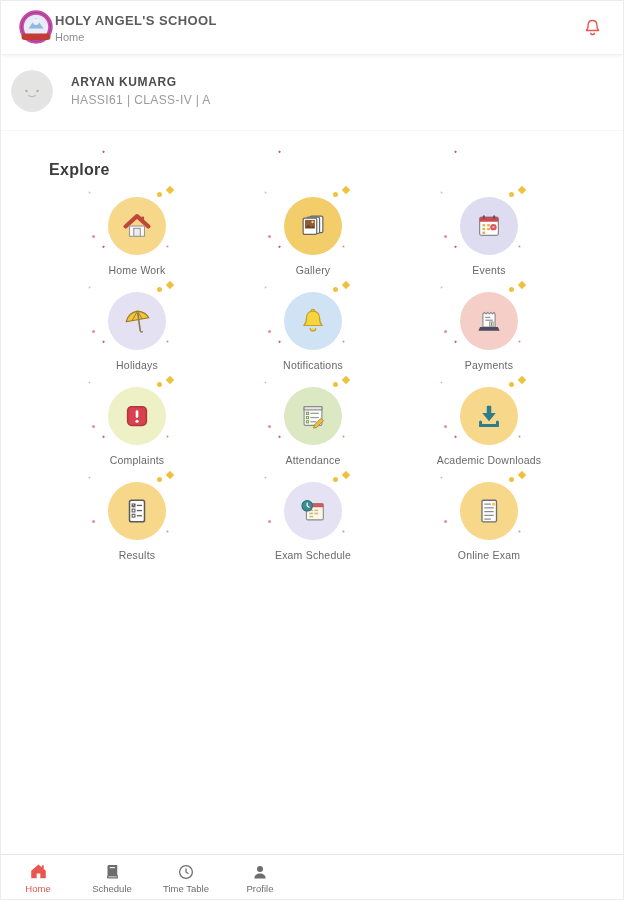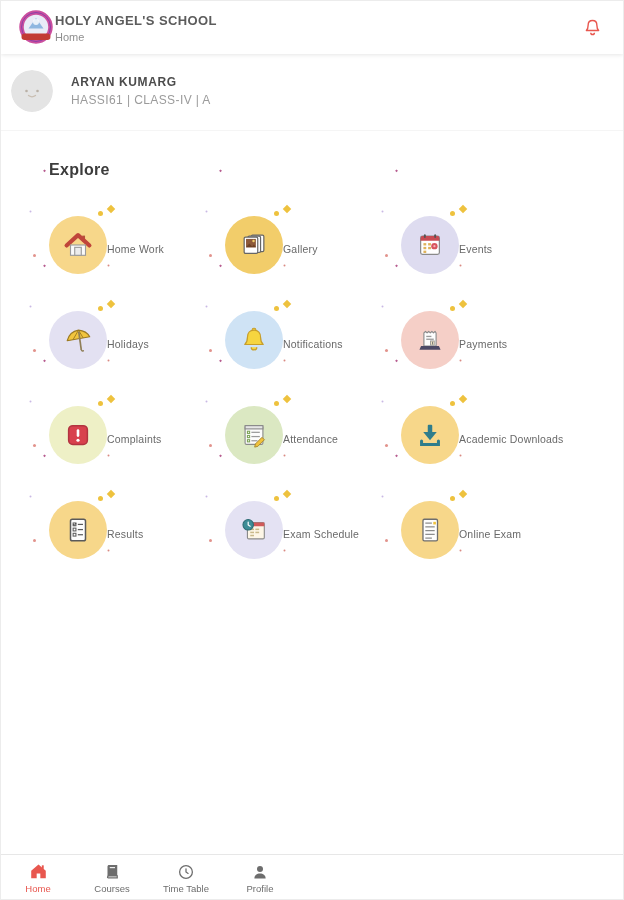--- a/index.html
+++ b/index.html
@@ -34,21 +34,21 @@
 
   
   .explore-title {
     margin:30px 0 0 48px; font-size:16px; font-weight:600;
     color:#3c3c3c; letter-spacing:.3px;
   }
   .explore-grid {
     margin:18px 0 0 48px; width:528px;
     display:grid; grid-template-columns:repeat(3,176px); grid-auto-rows:95px;
   }
-  .tile { display:flex; flex-direction:row; align-items:center; cursor:pointer; }
+  .tile { display:flex; flex-direction:column; align-items:center; cursor:pointer; }
   .tile-circle {
     position:relative; width:58px; height:58px; border-radius:50%;
     display:flex; align-items:center; justify-content:center;
   }
   .tile-circle::before { 
     content:""; position:absolute; width:5px; height:5px; border-radius:50%;
     background:#eec23e; top:-5px; right:4px;
     box-shadow:-66px 42px 0 -1px #e2938c, -70px -2px 0 -1.5px #c9b8e4, 8px 52px 0 -1.5px #d98a83;
   }
   .tile-circle::after { 
@@ -336,21 +336,21 @@
       <span class="nav-label">Home</span>
     </div>
     <div class="nav-item">
       <span>
         <svg viewBox="0 0 24 24" width="18" height="18">
           <path d="M6 4.8 c0-1.1.9-2 2-2 H19 v14.4 H8 c-1.1 0-2 .9-2 2 z" fill="#6d6d6d"></path>
           <path d="M6 19.2 c0-1.1.9-2 2-2 h11 v2.6 H8 c-1.1 0-2-.3-2-.6z" fill="none" stroke="#6d6d6d" stroke-width="1.6"></path>
           <rect x="9" y="5.5" width="7" height="1.4" fill="#ffffff"></rect>
         </svg>
       </span>
-      <span class="nav-label">Courses</span>
+      <span class="nav-label">Schedule</span>
     </div>
     <div class="nav-item">
       <span>
         <svg viewBox="0 0 24 24" width="18" height="18">
           <circle cx="12" cy="12" r="8.5" fill="none" stroke="#6d6d6d" stroke-width="1.7"></circle>
           <path d="M12 7.8 V12 l2.8 1.9" stroke="#6d6d6d" stroke-width="1.7" fill="none" stroke-linecap="round"></path>
         </svg>
       </span>
       <span class="nav-label">Time Table</span>
     </div>

